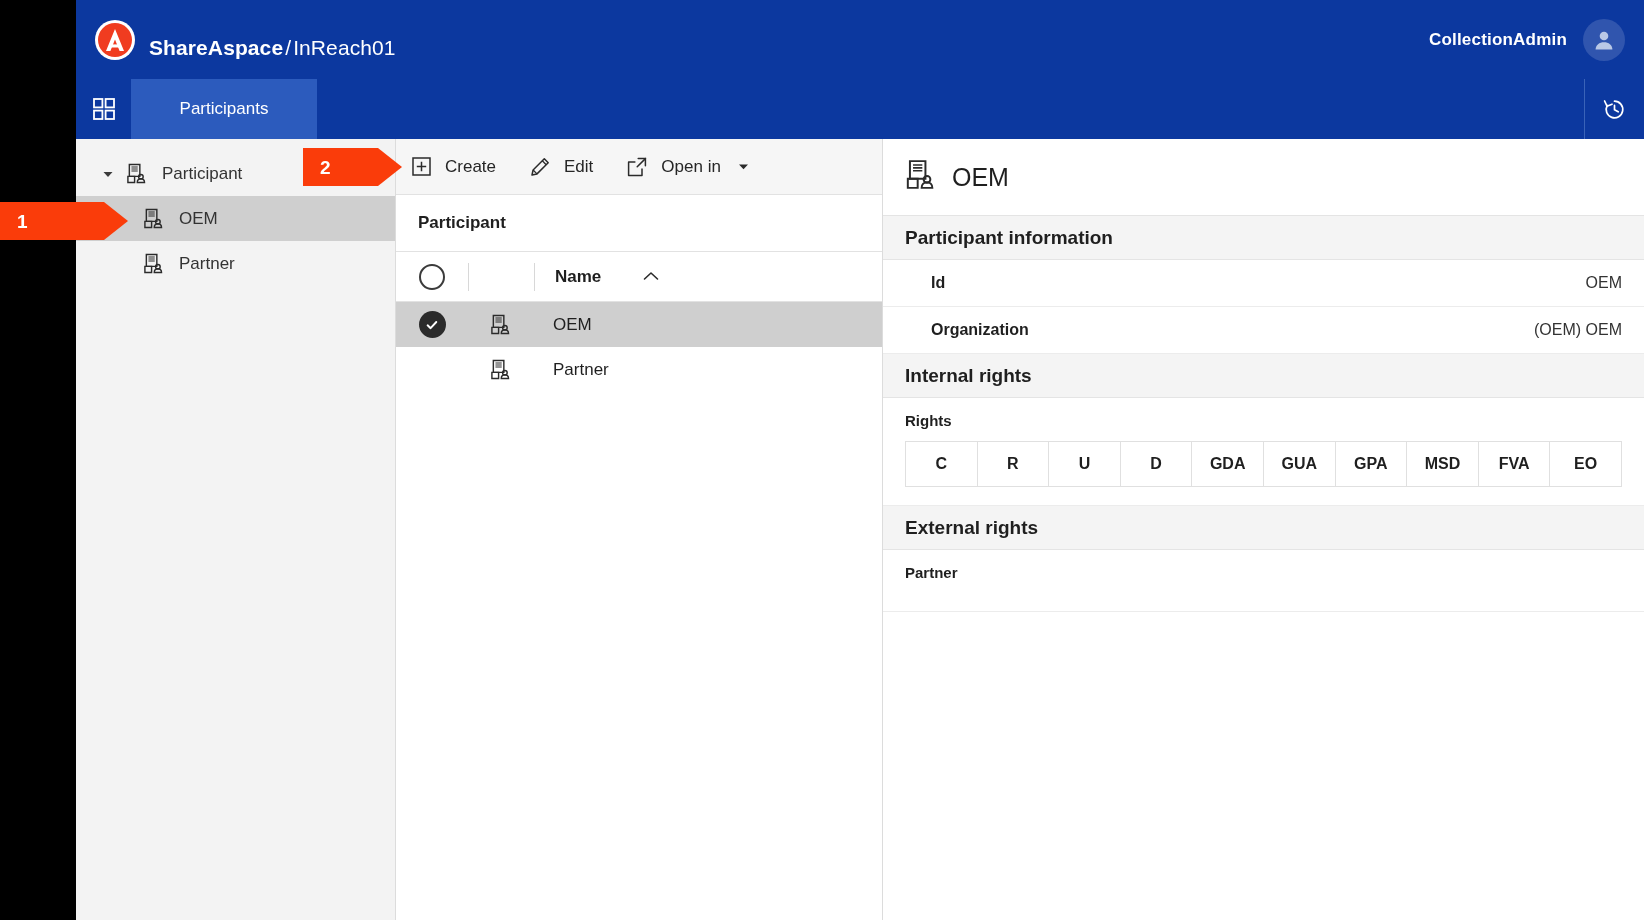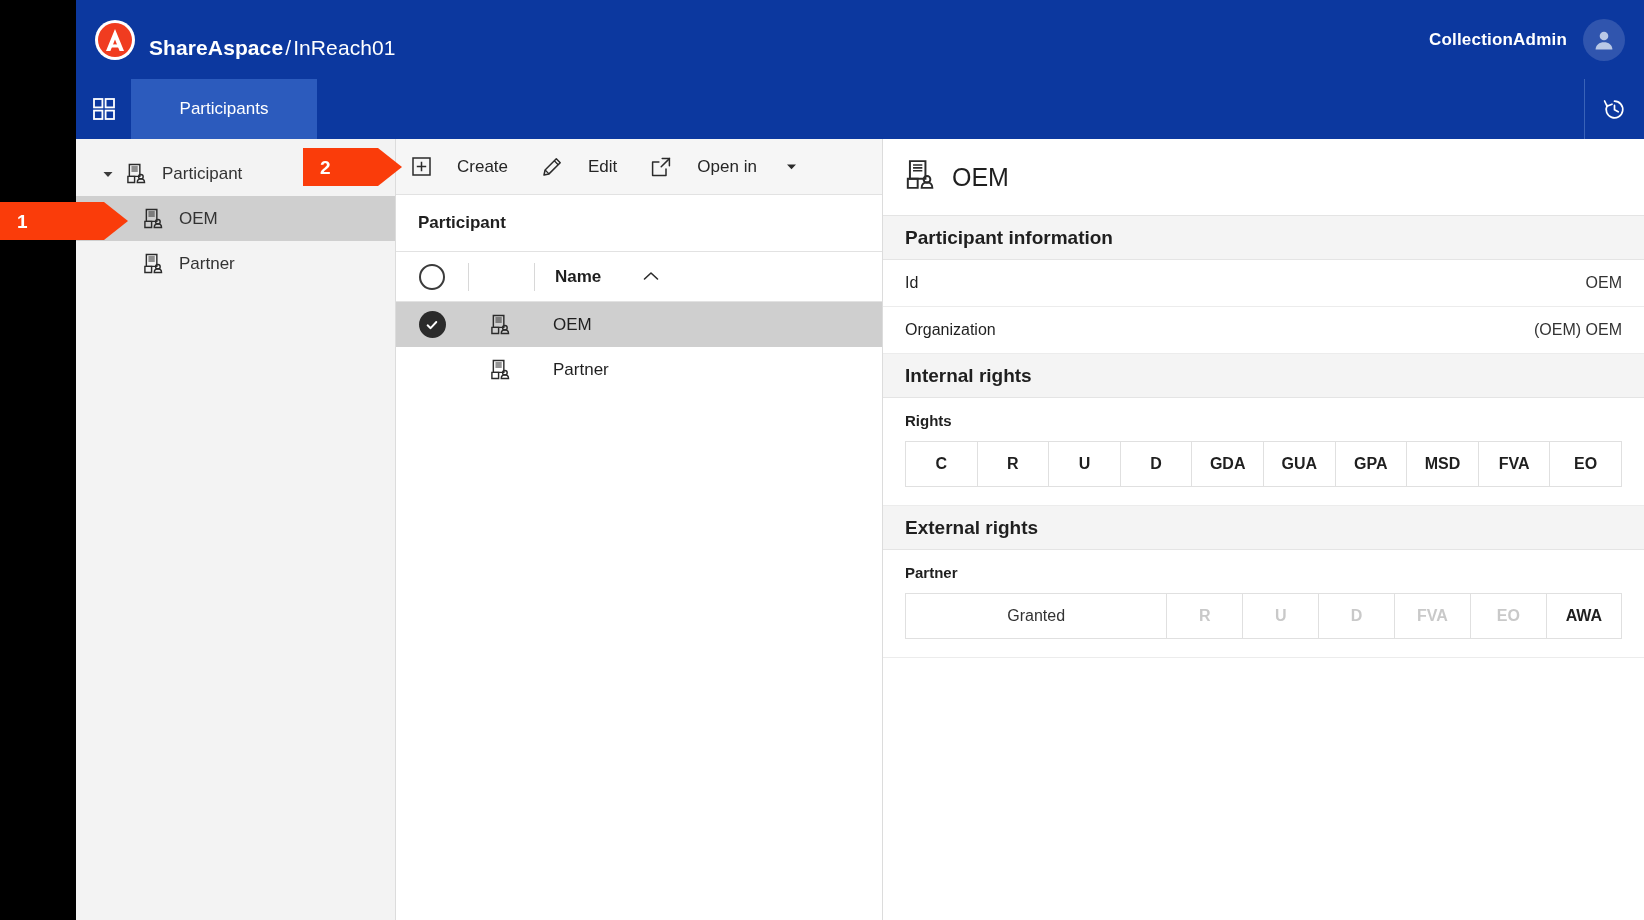--- a/index.html
+++ b/index.html
@@ -114,21 +114,21 @@
   }
   .toolbar {
     height: 56px; background: #f6f6f6;
     border-bottom: 1px solid #e2e2e2;
     display: flex; align-items: center;
     padding-left: 16px; gap: 34px;
     flex: none;
     position: relative; z-index: 3;
   }
   .tb-btn {
-    display: flex; align-items: center; gap: 26px;
+    display: flex; align-items: center; gap: 14px;
     font-size: 17px; color: #262626; cursor: pointer; white-space: nowrap; justify-content: space-between;
   }
   .tb-btn .ico { display: flex; align-items: center; }
   .caret-dn { margin-left: 3px; }
 
   .list-title {
     height: 57px; display: flex; align-items: center;
     padding-left: 22px;
     font-size: 17px; font-weight: 700; color: #1f1f1f;
     border-bottom: 1px solid #e2e2e2;
@@ -177,21 +177,21 @@
     background: #f4f4f4;
     border-bottom: 1px solid #e4e4e4;
     font-size: 19px; font-weight: 700; color: #1f1f1f;
   }
   .kv-row {
     height: 47px; display: flex; align-items: center;
     padding: 0 22px;
     border-bottom: 1px solid #ececec;
     font-size: 16px;
   }
-  .kv-key { font-weight: 400; color: #1f1f1f; }
+  .kv-key { font-weight: 700; color: #1f1f1f; margin-left: 26px; }
   .kv-val { margin-left: auto; color: #333333; }
 
   .sub-block { padding: 14px 22px 18px 22px; border-bottom: 1px solid #ececec; }
   .sub-title { font-size: 15px; font-weight: 700; color: #1f1f1f; margin-bottom: 12px; }
 
   .rights-table { width: 100%; border-collapse: collapse; table-layout: fixed; }
   .rights-table td {
     height: 45px; text-align: center; vertical-align: middle;
     border: 1px solid #e0e0e0;
     font-size: 16px; font-weight: 700; color: #1f1f1f;
@@ -469,29 +469,20 @@
             <colgroup>
               <col style="width:36.5%">
                 <col style="width:10.6%">
                 <col style="width:10.6%">
               <col style="width:10.6%">
                 <col style="width:10.6%">
                 <col style="width:10.6%">
                 <col style="width:10.5%">
             </colgroup>
             <tbody>
-              <tr>
-                <td class="rowlabel">Granted</td>
-                <td class="off">R</td>
-                <td class="off">U</td>
-                <td class="off">D</td>
-                <td class="off">FVA</td>
-                <td class="off">EO</td>
-                <td>AWA</td>
-              </tr>
             </tbody>
           </table>
         </div>
       </div>
     </div>
   </div>
 
   <div class="arrow" id="arrow1">
     <span class="num">1</span>
     <span class="tip"></span>

